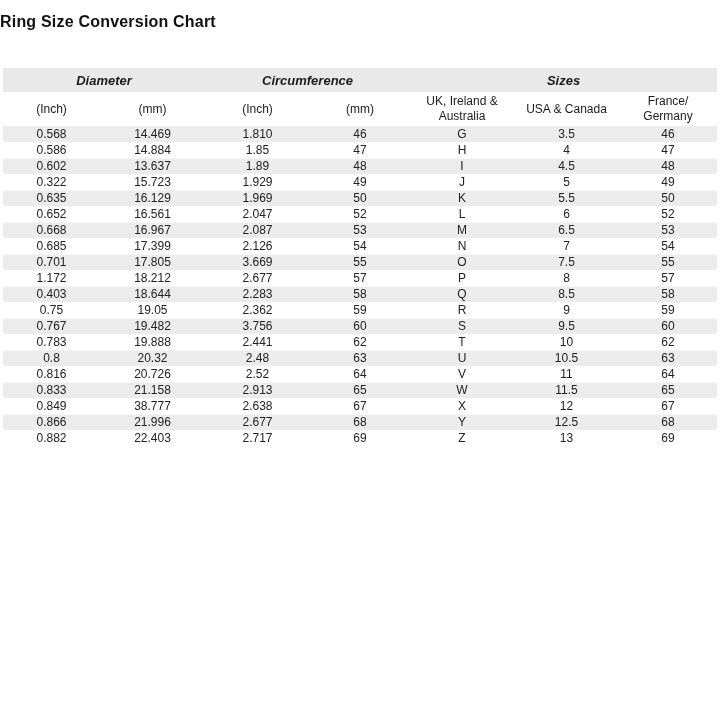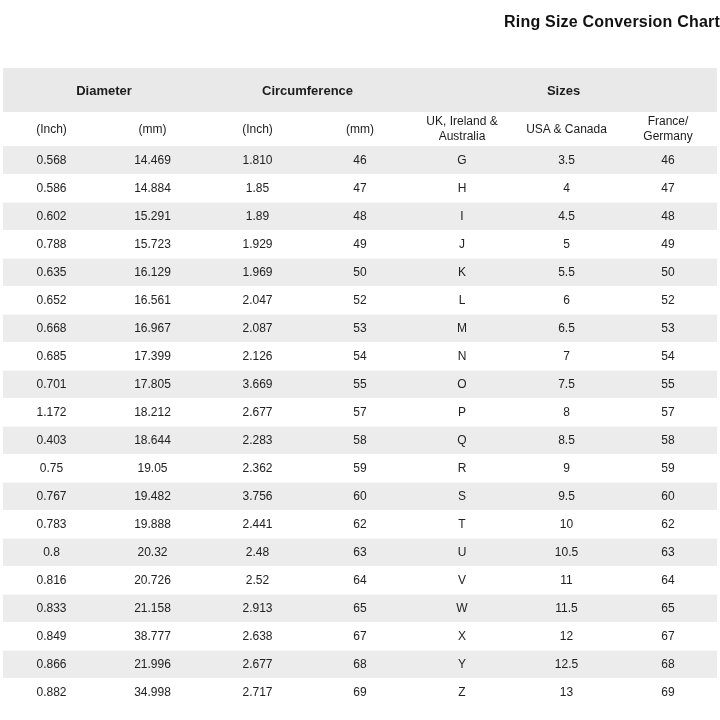--- a/index.html
+++ b/index.html
@@ -6,36 +6,36 @@
   html, body {
     width: 720px;
     background: #ffffff;
     font-family: "Liberation Sans", sans-serif;
     color: var(--text, #222);
   }
   body { height: 720px; overflow: hidden; }
 
   h1.page-title {
     margin: 13px 0 0;
-    text-align: right;
+    text-align: left;
     font-size: 16px;
     font-weight: bold;
     letter-spacing: 0.2px;
     color: #111;
   }
 
   table.conversion-table {
     margin: 37px 3px 0;
     width: 714px;
     border-collapse: collapse;
     table-layout: fixed;
   }
 
   
-  tr.group-row { height: 44px; }
+  tr.group-row { height: 24px; font-style: italic; }
   tr.group-row th {
     background: var(--band, #e9e9e9);
     font-size: 13px;
     font-weight: bold;
     text-align: center;
     vertical-align: middle;
     color: #1c1c1c;
   }
 
   
@@ -45,21 +45,21 @@
     font-size: 12px;
     font-weight: normal;
     text-align: center;
     vertical-align: middle;
     line-height: 1.25;
     padding: 2px 6px;
     color: #1c1c1c;
   }
 
   
-  tbody tr { height: 28px; }
+  tbody tr { height: 16px; }
   tbody tr:nth-child(odd) td { background: var(--stripe, #ececec); }
   tbody tr:nth-child(even) td { background: #ffffff; }
   tbody td {
     font-size: 12px;
     text-align: center;
     vertical-align: middle;
     color: #222;
     border-bottom: 1px solid rgba(255,255,255,0.6);
   }
 </style>
@@ -108,29 +108,29 @@
         <td>0.586</td>
         <td>14.884</td>
         <td>1.85</td>
         <td>47</td>
         <td>H</td>
         <td>4</td>
         <td>47</td>
       </tr>
       <tr>
         <td>0.602</td>
-        <td>15.291</td>
+        <td>13.637</td>
         <td>1.89</td>
         <td>48</td>
         <td>I</td>
         <td>4.5</td>
         <td>48</td>
       </tr>
       <tr>
-        <td>0.788</td>
+        <td>0.322</td>
         <td>15.723</td>
         <td>1.929</td>
         <td>49</td>
         <td>J</td>
         <td>5</td>
         <td>49</td>
       </tr>
       <tr>
         <td>0.635</td>
         <td>16.129</td>
@@ -261,21 +261,21 @@
         <td>0.866</td>
         <td>21.996</td>
         <td>2.677</td>
         <td>68</td>
         <td>Y</td>
         <td>12.5</td>
         <td>68</td>
       </tr>
       <tr>
         <td>0.882</td>
-        <td>34.998</td>
+        <td>22.403</td>
         <td>2.717</td>
         <td>69</td>
         <td>Z</td>
         <td>13</td>
         <td>69</td>
       </tr>
     </tbody>
 </table>
 
 </body></html>

